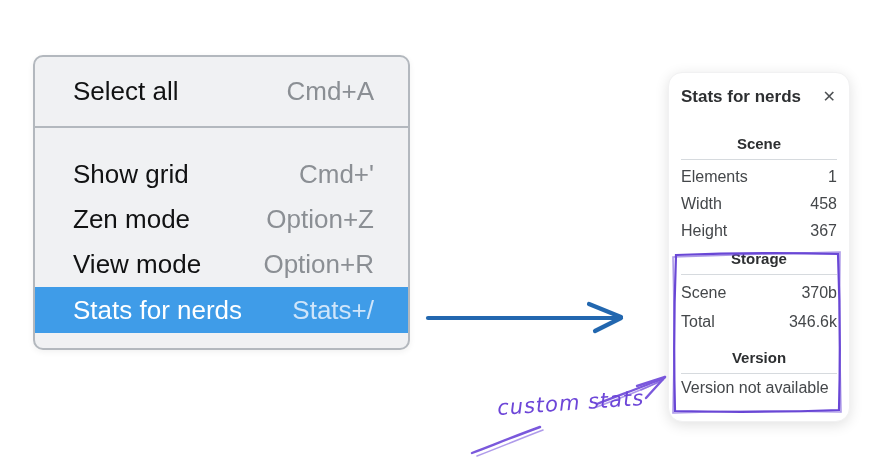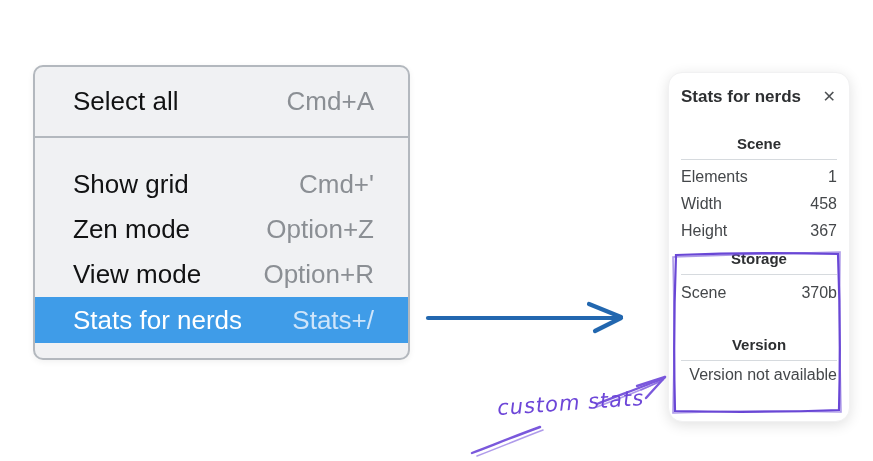--- a/index.html
+++ b/index.html
@@ -8,21 +8,21 @@
     width: 873px;
     height: 461px;
     overflow: hidden;
     font-family: "Liberation Sans", sans-serif;
     background: #ffffff;
   }
 
   
   .menu {
     position: absolute;
-    left: 33px; top: 65px;
+    left: 33px; top: 55px;
     width: 377px; height: 295px;
     box-sizing: border-box;
     background: #f0f1f3;
     border: 2px solid #b3b8be;
     border-radius: 10px;
     overflow: hidden;
     box-shadow: 0 2px 6px rgba(0,0,0,0.06);
   }
   .menu-item {
     display: flex;
@@ -82,42 +82,41 @@
   }
   .sec-title {
     text-align: center;
     font-weight: bold;
     font-size: 15px;
     color: #2d2f31;
     line-height: 20px;
   }
   .sec-title.scene   { margin-top: 26px; }
   .sec-title.storage { margin-top: 5px; }
-  .sec-title.version { margin-top: 28px; }
+  .sec-title.version { margin-top: 12px; }
   .rule {
     height: 0;
     border-top: 1px solid #d6dade;
     margin: 5px 0 3px 0;
   }
   .stat-row {
     display: flex;
     justify-content: space-between;
     font-size: 16px;
     line-height: 21px;
     padding: 3px 0;
     color: #44474a;
   }
   .storage .stat-row { padding: 4px 0; }
   .panel-note {
     margin-top: 0;
     font-size: 16px;
     line-height: 22px;
     color: #44474a;
     white-space: nowrap;
-    text-align: right;
   }
 
   
   .overlay {
     position: absolute;
     left: 0; top: 0;
     width: 873px; height: 461px;
     pointer-events: none;
   }
   .annotation {
@@ -186,20 +185,24 @@
         <span>367</span>
       </div>
     </div>
 
     <div class="storage">
       <div class="sec-title storage">Storage</div>
       <div class="rule"></div>
       <div class="stat-row">
         <span>Scene</span>
         <span>370b</span>
+      </div>
+      <div class="stat-row">
+        <span>Total</span>
+        <span>346.6k</span>
       </div>
     </div>
 
     <div>
       <div class="sec-title version">Version</div>
       <div class="rule"></div>
       <div class="panel-note">Version not available</div>
     </div>
   </div>
 

